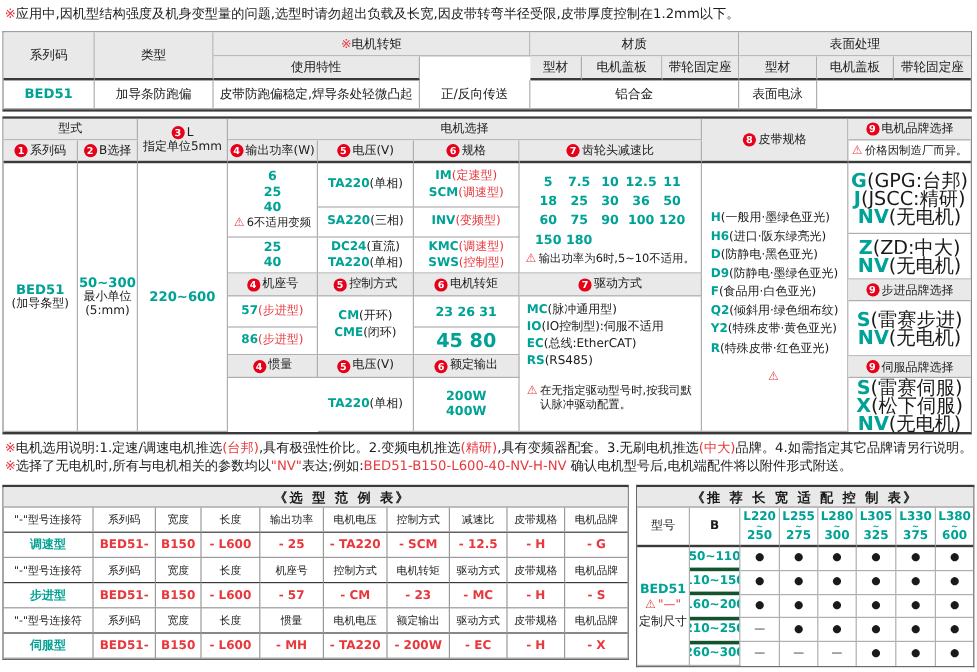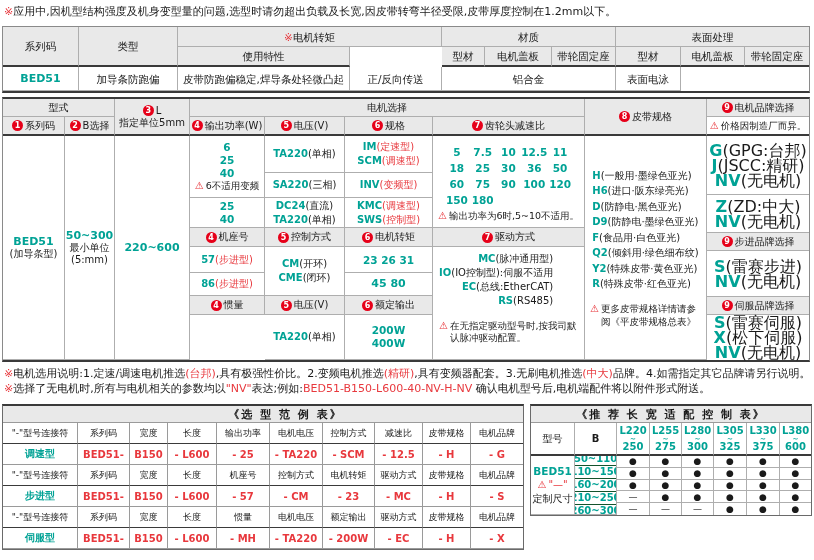--- a/index.html
+++ b/index.html
@@ -54,29 +54,29 @@
   .exr{display:contents;}
   .exr>span{border-right:1px solid #9a9a9a;border-bottom:1px solid #9a9a9a;display:flex;
       align-items:center;justify-content:center;font-size:9px;white-space:nowrap;overflow:hidden;}
   .exr>span:last-child{border-right:none;}
   .hr1>span{border-bottom:1.5px solid #3a3a3a;}
   .vr1>span{color:#e8383d;font-weight:700;font-size:10px;}
   .vr1>span:first-child{color:#00a295;text-align:center;}
   .ttl{background:#e9e9e9;display:flex;align-items:center;justify-content:center;
       font-size:11px;letter-spacing:2px;border-bottom:1px solid #9a9a9a;font-weight:700;}
   
-  #rt{left:530px;top:404px;width:282px;height:112px;border:1px solid #6a6a6a;border-top:2px solid #3a3a3a;
+  #rt{left:530px;top:404px;width:282px;height:152px;border:1px solid #6a6a6a;border-top:2px solid #3a3a3a;
       grid-template-columns:44px 42px 33px 32px 32px 33px 33px 1fr;
       grid-template-rows:17px 33px repeat(5,1fr);}
   .lhead{display:flex;flex-direction:column;align-items:center;justify-content:center;
       color:#00a295;font-weight:700;font-size:10px;line-height:10px;}
   .lhead .sep{font-size:7px;line-height:6px;}
   .vlist{display:flex;flex-direction:column;padding:0;}
   .bcell{flex:1;display:flex;align-items:center;justify-content:center;color:#00a295;
-      font-weight:700;font-size:10px;border-bottom:1px solid #14532d;}
+      font-weight:700;font-size:10px;border-bottom:3px solid #14532d;}
   .vlist .bcell:last-child{border-bottom:none;}
   .dotgrid{display:grid;grid-template-columns:33px 32px 32px 33px 33px 1fr;grid-template-rows:repeat(5,1fr);
       width:100%;height:100%;}
   .dcell{border-right:1px solid #aeaeae;border-bottom:1px solid #aeaeae;display:flex;
       align-items:center;justify-content:center;font-size:9px;}
   .dcell:nth-child(6n){border-right:none;}
   .dcell:nth-child(n+25){border-bottom:none;}
 </style>
 </head>
 <body>
@@ -252,24 +252,24 @@
         <div class="pair"><span class="code">57</span><span class="desc rdesc">(步进型)</span></div>
       </div>
     <div class="c" style="grid-column:5;grid-row:7/9">
         <div class="pair"><span class="code">CM</span><span class="desc ">(开环)</span></div>
         <div class="pair"><span class="code">CME</span><span class="desc ">(闭环)</span></div>
       </div>
     <div class="c teal" style="grid-column:6;grid-row:7;font-size:10.5px">23  26  31</div>
     <div class="c" style="grid-column:4;grid-row:8">
         <div class="pair"><span class="code">86</span><span class="desc rdesc">(步进型)</span></div>
       </div>
-    <div class="c teal" style="grid-column:6;grid-row:8;font-size:11px">45   80</div>
+    <div class="c teal" style="grid-column:6;grid-row:8;font-size:16px">45   80</div>
 
     <div class="c leftcell" style="grid-column:7;grid-row:7/11;padding-top:5px">
-      <div style="display:flex;flex-direction:column;align-items:flex-end">
+      <div style="display:flex;flex-direction:column;align-items:flex-start">
           <div class="pair"><span class="code">MC</span><span class="desc ">(脉冲通用型)</span></div>
           <div class="pair"><span class="code">IO</span><span class="desc ">(IO控制型):伺服不适用</span></div>
           <div class="pair"><span class="code">EC</span><span class="desc ">(总线:EtherCAT)</span></div>
           <div class="pair"><span class="code">RS</span><span class="desc ">(RS485)</span></div>
         </div>
       <div class="smallwarn" style="white-space:normal;text-align:left;margin-top:12px;line-height:12px;align-items:flex-start">
           <span class="warnm">⚠</span>
           <span>在无指定驱动型号时,按我司默认脉冲驱动配置。</span>
         </div>
     </div>
@@ -302,21 +302,20 @@
           <div class="pair"><span class="code">H6</span><span class="desc ">(进口·阪东绿亮光)</span></div>
           <div class="pair"><span class="code">D</span><span class="desc ">(防静电·黑色亚光)</span></div>
           <div class="pair"><span class="code">D9</span><span class="desc ">(防静电·墨绿色亚光)</span></div>
           <div class="pair"><span class="code">F</span><span class="desc ">(食品用·白色亚光)</span></div>
           <div class="pair"><span class="code">Q2</span><span class="desc ">(倾斜用·绿色细布纹)</span></div>
           <div class="pair"><span class="code">Y2</span><span class="desc ">(特殊皮带·黄色亚光)</span></div>
           <div class="pair"><span class="code">R</span><span class="desc ">(特殊皮带·红色亚光)</span></div>
         </div>
       <div class="smallwarn" style="white-space:normal;text-align:left;margin-top:10px;line-height:13px;align-items:flex-start;padding:0 4px">
           <span class="warnm">⚠</span>
-          <span>更多皮带规格详情请参阅《平皮带规格总表》</span>
         </div>
     </div>
 
     <div class="nr" style="grid-column:9;grid-row:3/11;display:flex;flex-direction:column;border-right:none">
       <div class="brandsec" style="height:60px">
           <div class="pair"><span class="code">G</span><span class="desc ">(GPG:台邦)</span></div>
           <div class="pair"><span class="code">J</span><span class="desc ">(JSCC:精研)</span></div>
           <div class="pair"><span class="code">NV</span><span class="desc ">(无电机)</span></div>
         </div>
       <div class="brandsec" style="height:39px">

